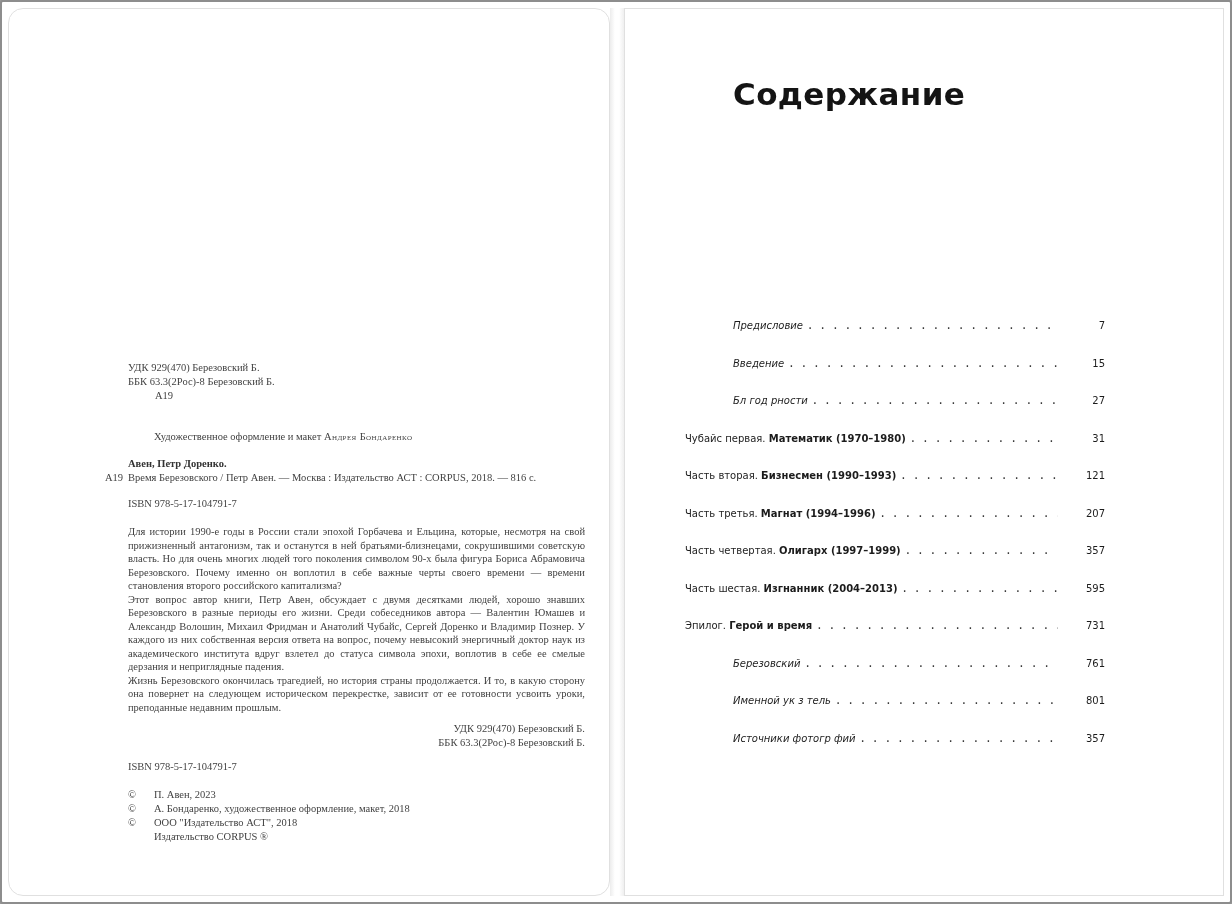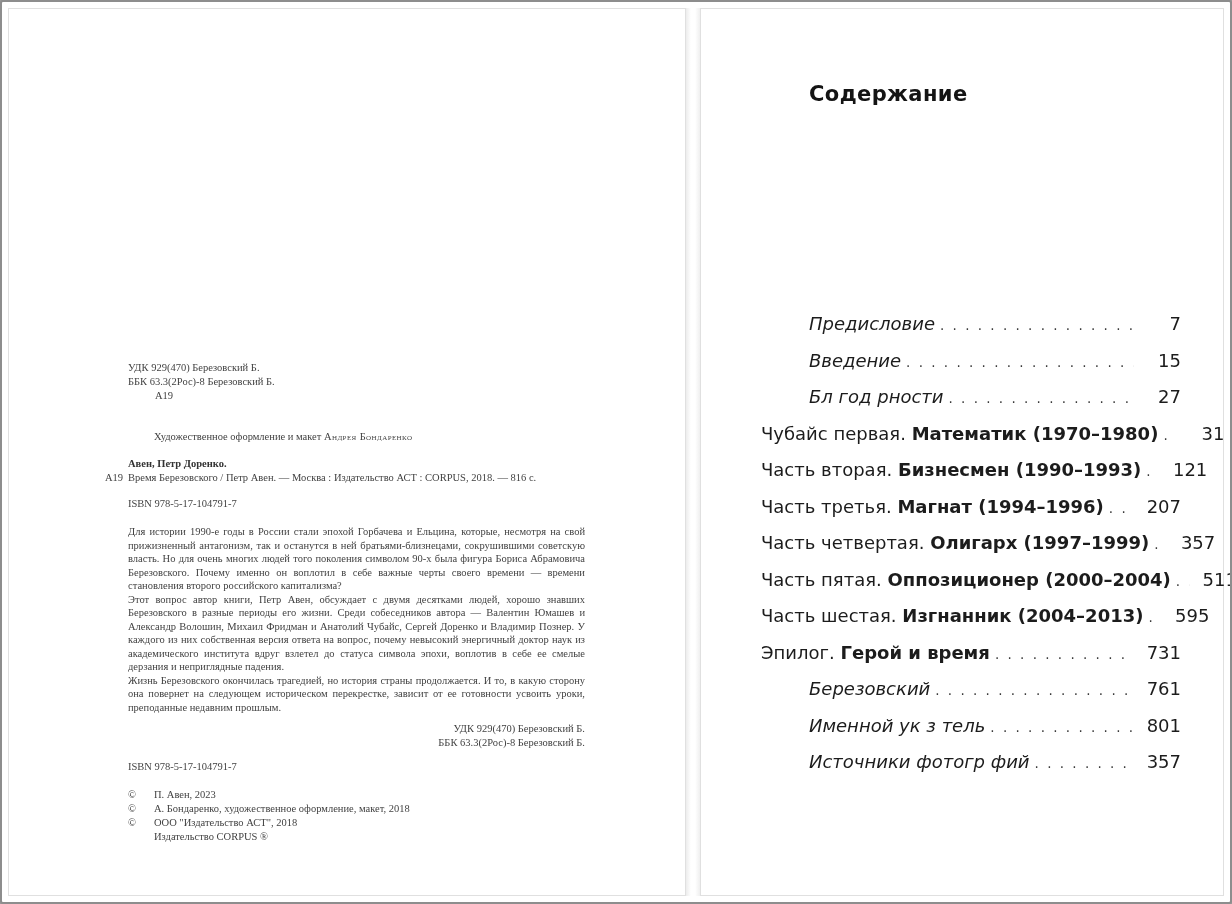--- a/index.html
+++ b/index.html
@@ -5,21 +5,21 @@
   html,body { margin:0; padding:0; background:#9a9a9a; }
   .spread {
     position:relative; width:1232px; height:904px; box-sizing:border-box;
     background:#ffffff; border:2px solid #8d8d8d; border-radius:3px;
     display:flex; padding:6px; overflow:hidden;
   }
   .page {
     position:relative; background:#fff; box-sizing:border-box;
     border:1px solid #e0e0e0;
   }
-  .page-left  { width:678px; }
+  .page-left  { width:602px;border-radius:15px; }
   .page-right { flex:1; }
   .spine {
     width:14px;
     background:linear-gradient(to right,#ececec,#ffffff 35%,#ffffff 65%,#efefef);
   }
 
   
   .imprint {
     position:absolute; left:119px; top:352px; width:457px;
     font-family:"Liberation Serif","DejaVu Serif",serif;
@@ -37,27 +37,27 @@
   .annotation p { margin:0; }
   .udk-right { margin-top:8px; text-align:right; line-height:14px; }
   .isbn-bottom { margin-top:10px; }
   .copyrights { margin-top:14px; line-height:14px; }
   .c-sign { display:inline-block; width:26px; }
 
   
   .toc-title {
     position:absolute; left:108px; top:66px;
     font-family:"DejaVu Sans","Liberation Sans",sans-serif;
-    font-weight:bold; font-size:21px; line-height:38px;
+    font-weight:bold; font-size:31px; line-height:38px;
     color:#141414; letter-spacing:.4px;
   }
   .toc-list {
     position:absolute; left:60px; top:306px; width:420px;
     font-family:"DejaVu Sans","Liberation Sans",sans-serif;
-    font-size:18px; color:#1c1c1c;
+    font-size:10px; color:#1c1c1c;
   }
   .toc-row {
     display:flex; align-items:baseline;
     line-height:18px; margin-bottom:17.5px;
   }
   .toc-row.fm { margin-left:48px; }
   .toc-row.fm .t-plain { font-style:italic; }
   .t-plain { white-space:pre; flex-shrink:0; }
   .t-bold  { white-space:pre; flex-shrink:0; font-weight:700; }
   .dots {
@@ -171,26 +171,20 @@
           <span class="dots"></span>
           <span class="t-page">207</span>
       </div>
       <div class="toc-row part">
         <span class="t-plain">Часть четвертая. </span>
           <span class="t-bold">Олигарх (1997–1999)</span>
           <span class="dots"></span>
           <span class="t-page">357</span>
       </div>
       <div class="toc-row part">
-        <span class="t-plain">Часть пятая. </span>
-          <span class="t-bold">Оппозиционер (2000–2004)</span>
-          <span class="dots"></span>
-          <span class="t-page">511</span>
-      </div>
-      <div class="toc-row part">
         <span class="t-plain">Часть шестая. </span>
           <span class="t-bold">Изгнанник (2004–2013)</span>
           <span class="dots"></span>
           <span class="t-page">595</span>
       </div>
       <div class="toc-row part">
         <span class="t-plain">Эпилог. </span>
           <span class="t-bold">Герой и время</span>
           <span class="dots"></span>
           <span class="t-page">731</span>

